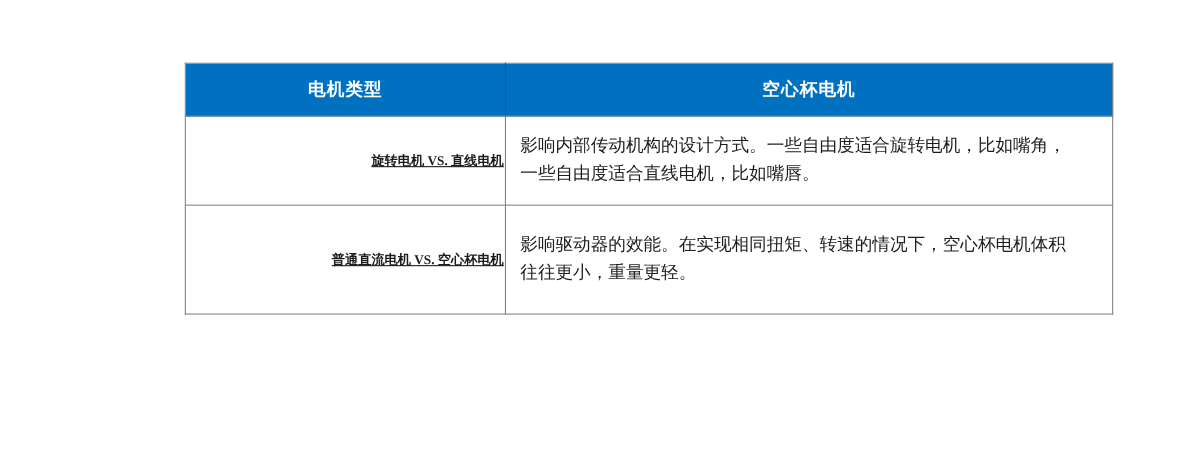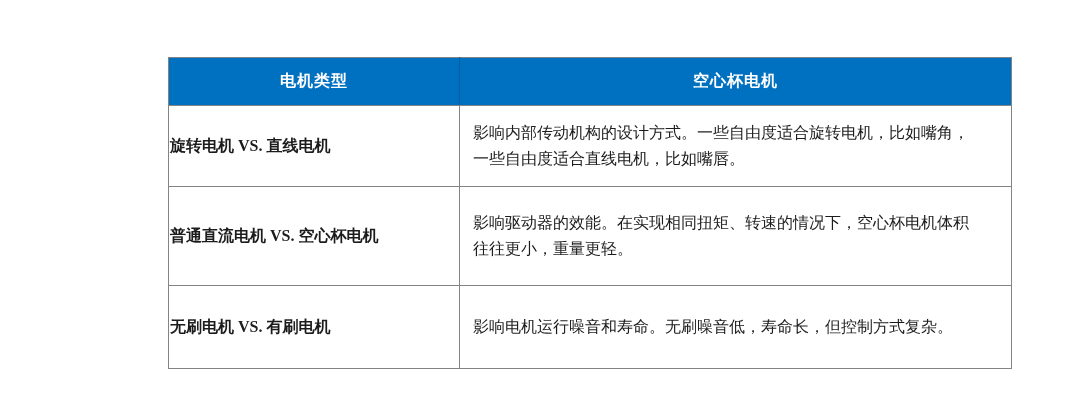--- a/index.html
+++ b/index.html
@@ -43,23 +43,24 @@
     text-align:center;
     letter-spacing:1px;
   }
   table.motor-table th.col-type{width:291px;border-right-color:var(--header-divider);}
   table.motor-table th.col-impact{width:552px;border-left-color:var(--header-divider);}
   
   table.motor-table tbody tr.row-1{height:81px;}
   table.motor-table tbody tr.row-2{height:99px;}
   table.motor-table tbody tr.row-3{height:83px;}
   td.cell-type{
-    text-align:left;
+    text-align:right;
     font-weight:bold;
-    font-size:16px;
+    font-size:12px;
+    text-decoration:underline;
   }
   td.cell-impact{
     text-align:left;
     font-size:16px;
     line-height:26px;
     padding:0 36px 0 13px;
     word-break:break-all;
   }
 </style>
 </head>
@@ -75,19 +76,15 @@
     </thead>
     <tbody>
       <tr class="row-1">
         <td class="cell-type">旋转电机 VS. 直线电机</td>
         <td class="cell-impact">影响内部传动机构的设计方式。一些自由度适合旋转电机，比如嘴角，一些自由度适合直线电机，比如嘴唇。</td>
       </tr>
       <tr class="row-2">
         <td class="cell-type">普通直流电机 VS. 空心杯电机</td>
         <td class="cell-impact">影响驱动器的效能。在实现相同扭矩、转速的情况下，空心杯电机体积往往更小，重量更轻。</td>
       </tr>
-      <tr class="row-3">
-        <td class="cell-type">无刷电机 VS. 有刷电机</td>
-        <td class="cell-impact">影响电机运行噪音和寿命。无刷噪音低，寿命长，但控制方式复杂。</td>
-      </tr>
     </tbody>
   </table>
 </div>
 
 </body></html>

